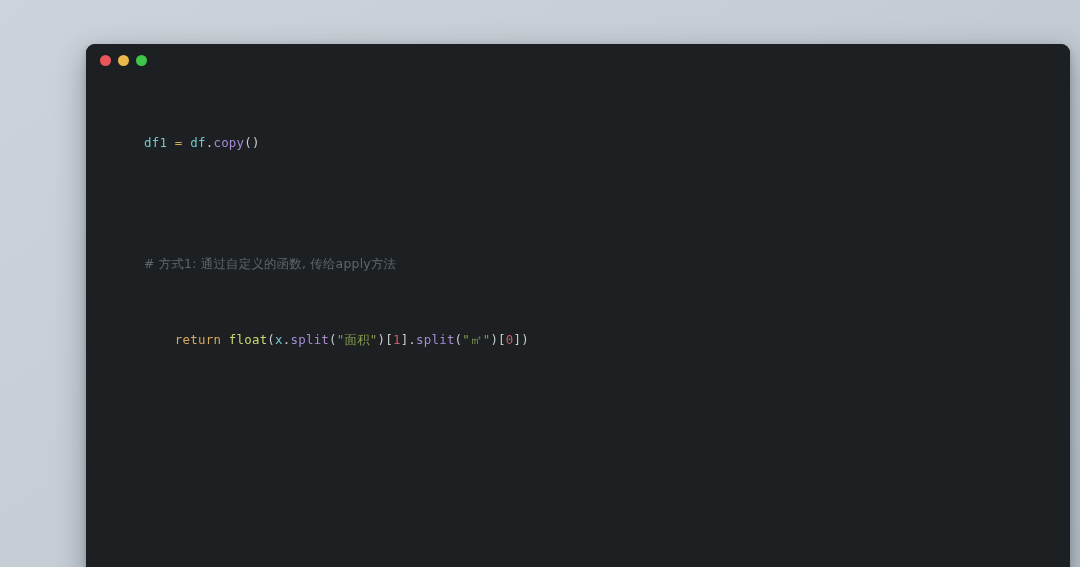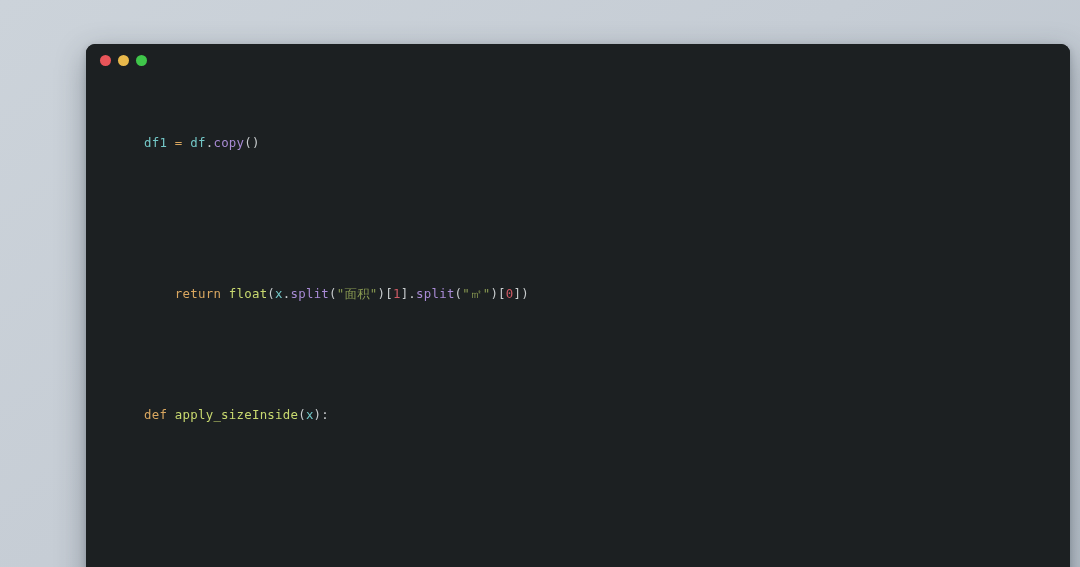--- a/index.html
+++ b/index.html
@@ -83,27 +83,27 @@
     <span class="dot dot-min" style="background: rgb(232, 184, 75);"></span>
     <span class="dot dot-max" style="background: rgb(63, 198, 74);"></span>
   </div>
 
   <div class="code-area">
 
     <div class="line"><span class="var">df1</span> <span class="op">=</span> <span class="var">df</span><span class="punc">.</span><span class="meth">copy</span><span class="punc">()</span></div>
 
     <div class="line blank"> </div>
 
+    <div class="line cmt"><span class="cjk"># 方式1: 通过自定义的函数, 传给apply方法</span></div>
 
 
     <div class="line">    <span class="kw">return</span> <span class="fn">float</span><span class="punc">(</span><span class="var">x</span><span class="punc">.</span><span class="meth">split</span><span class="punc">(</span><span class="str">"<span class="cjk">面积</span>"</span><span class="punc">)[</span><span class="num">1</span><span class="punc">].</span><span class="meth">split</span><span class="punc">(</span><span class="str">"<span class="cjk">㎡</span>"</span><span class="punc">)[</span><span class="num">0</span><span class="punc">])</span></div>
 
     <div class="line blank"> </div>
 
-    <div class="line"><span class="kw">def</span> <span class="fn">apply_sizeInside</span><span class="punc">(</span><span class="var">x</span><span class="punc">):</span></div>
 
     
 
     
 
     
 
     
 
     

